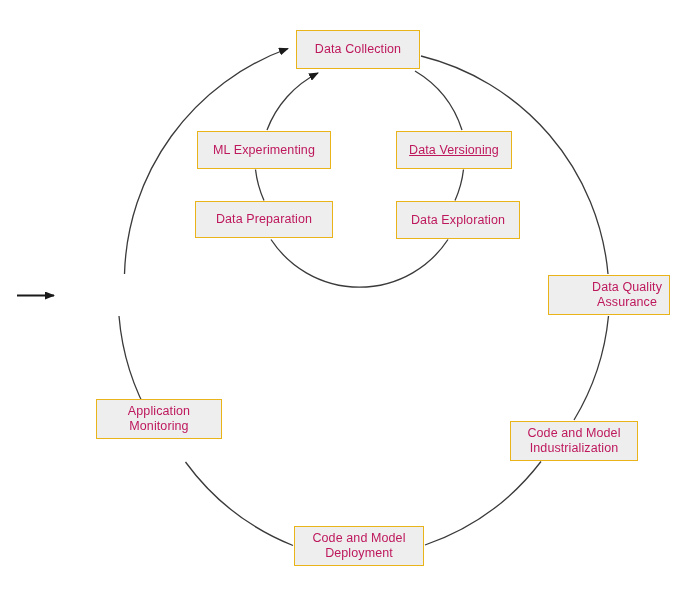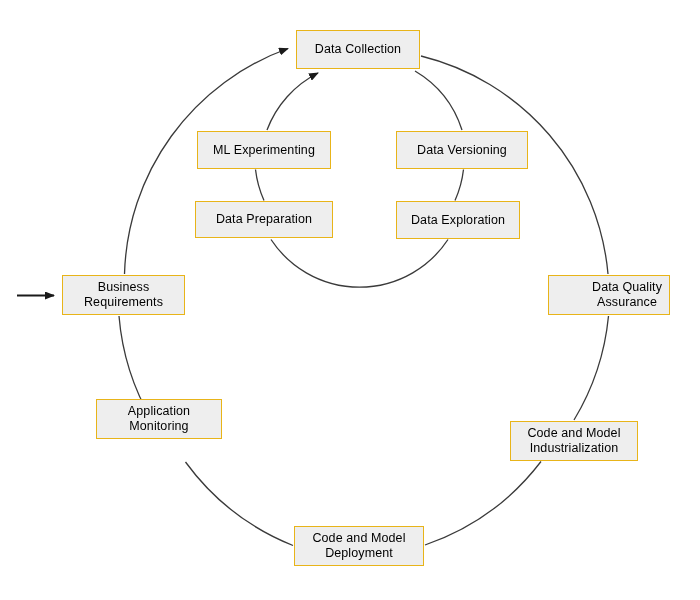--- a/index.html
+++ b/index.html
@@ -28,21 +28,21 @@
   }
   .node-box {
     position: absolute;
     box-sizing: border-box;
     background: #eeeeee;
     border: 1px solid #e8b419;
     display: flex;
     align-items: center;
     justify-content: center;
     text-align: center;
-    color: #000000;
+    color: #be185d;
     font-family: "Liberation Sans", sans-serif;
     font-size: 12.5px;
     line-height: 15px;
     letter-spacing: 0.1px;
     white-space: pre-line;
     z-index: 5;
   }
 </style>
 </head>
 <body>
@@ -86,28 +86,26 @@
 
     <g>
       <line x1="17" y1="295.5" x2="54" y2="295.5" stroke="#1a1a1a" stroke-width="1.8" marker-end="url(#arrowhead)"></line>
     </g>
   </svg>
 
   <div class="node-box" style="left:296px; top:30px; width:124px; height:39px;">Data Collection</div>
 
   <div class="node-box" style="left:197px; top:131px; width:134px; height:38px;text-align:right;">ML Experimenting</div>
 
-  <div class="node-box" style="left:396px; top:131px; width:132px; height:38px;">Data Versioning</div>
+  <div class="node-box" style="left:396px; top:131px; width:116px; height:38px;text-decoration:underline;">Data Versioning</div>
 
   <div class="node-box" style="left:195px; top:201px; width:138px; height:37px;">Data Preparation</div>
 
   <div class="node-box" style="left:396px; top:201px; width:124px; height:38px;">Data Exploration</div>
 
-  <div class="node-box" style="left:62px; top:275px; width:123px; height:40px;">Business
-Requirements</div>
 
   <div class="node-box" style="left:548px; top:275px; width:122px; height:40px;padding-left:36px;">Data Quality
 Assurance</div>
 
   <div class="node-box" style="left:96px; top:399px; width:126px; height:40px;">Application
 Monitoring</div>
 
   <div class="node-box" style="left:510px; top:421px; width:128px; height:40px;">Code and Model
 Industrialization</div>
 

